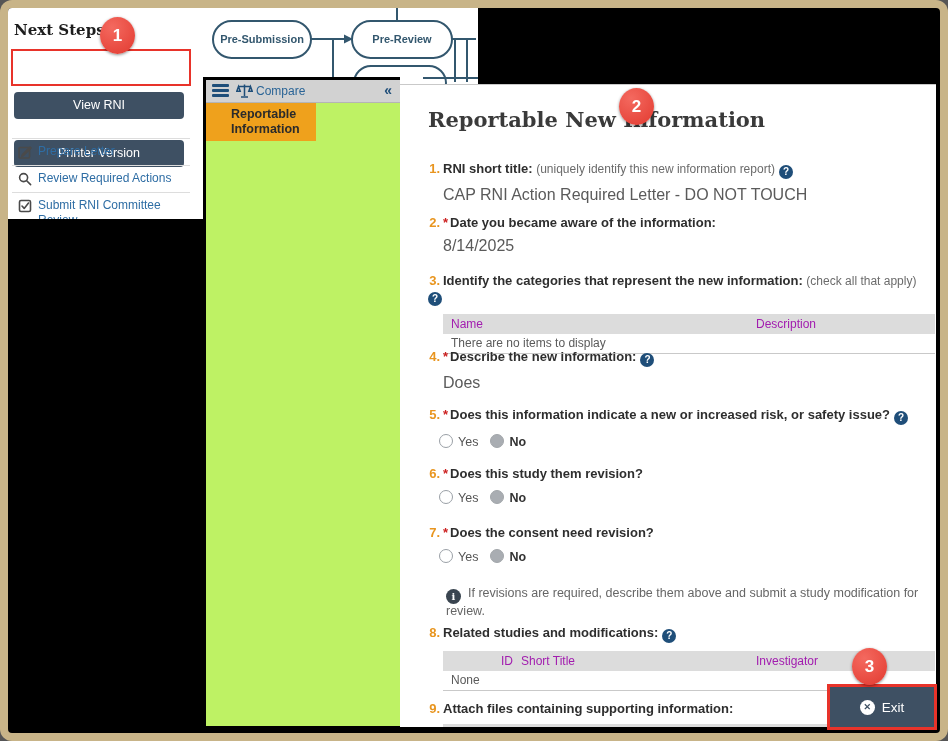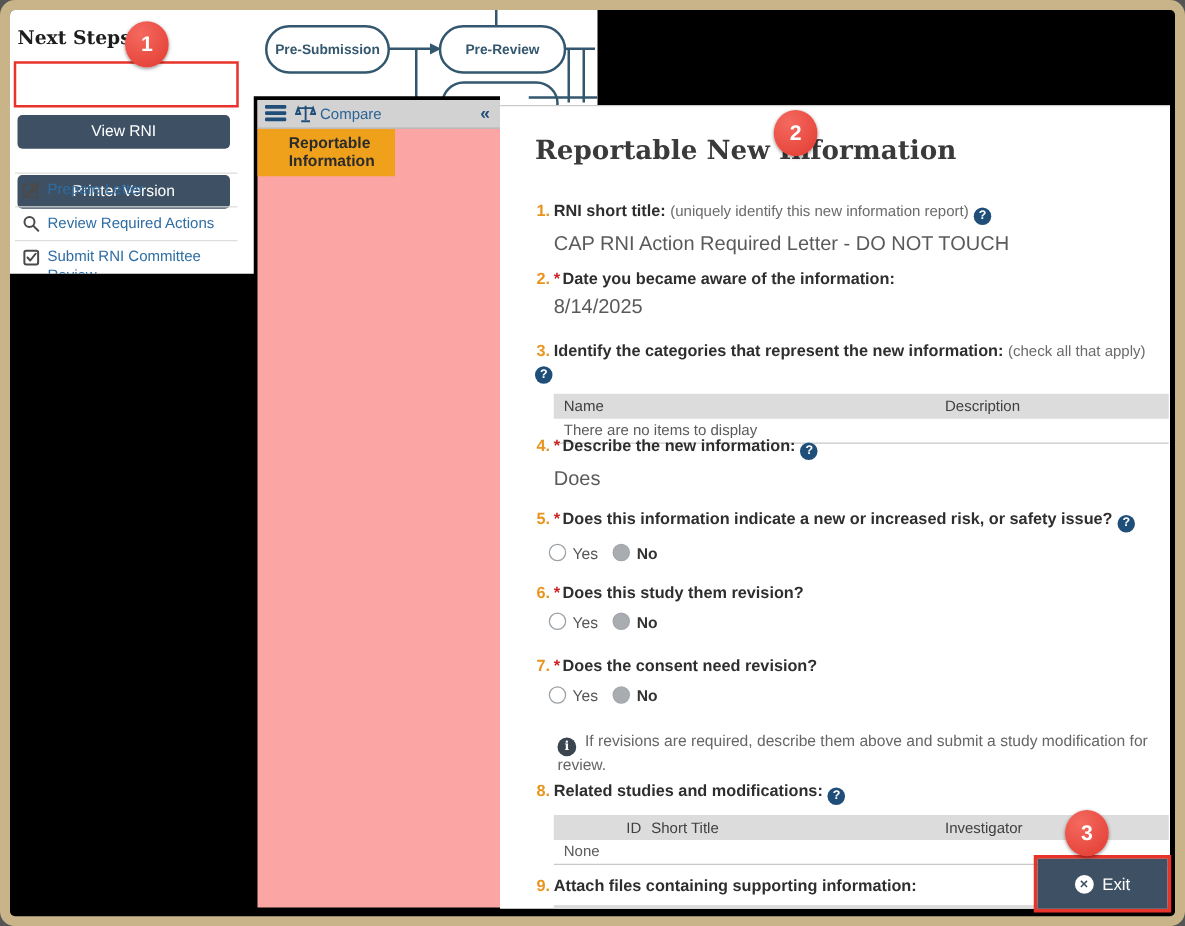--- a/index.html
+++ b/index.html
@@ -15,41 +15,41 @@
   .ns-viewrni{left:6px;top:44px;width:170px;height:27px;line-height:27px;margin-top:40px;}
   .ns-printer{left:6px;top:87px;width:170px;height:27px;line-height:27px;margin-top:45px;}
   .ns-div{position:absolute;left:4px;width:178px;height:1px;background:#ddd;}
   .ns-link{position:absolute;left:0;width:190px;color:#2e6da4;font-size:12px;cursor:pointer;}
   .ns-link .lk-ic{position:absolute;left:10px;top:1px;}
   .ns-link .lk-tx{display:block;margin-left:30px;line-height:15px;width:150px;}
   .wf-svg{position:absolute;left:195px;top:0;}
 
   
   .sidebar{position:absolute;left:203px;top:77px;width:197px;height:649px;background:#000;z-index:3;}
-  .sb-in{position:absolute;left:3px;top:3px;width:194px;height:646px;background:#fca5a5;}
+  .sb-in{position:absolute;left:3px;top:3px;width:194px;height:646px;background:#bef264;}
   .sb-bar{position:relative;height:22px;background:#d2d2d2;border-bottom:1px solid #b5b5b5;}
   .sb-burger{position:absolute;left:6px;top:4px;width:17px;height:14px;}
   .sb-burger div{height:3px;background:#1f4e79;margin-bottom:2px;border-radius:1px;}
   .sb-scales{position:absolute;left:30px;top:3px;}
   .sb-compare{position:absolute;left:50px;top:4px;color:#2a6496;font-size:12px;}
   .sb-collapse{position:absolute;right:8px;top:2px;color:#1f4e79;font-weight:bold;font-size:14px;cursor:pointer;}
   .sb-active{height:30px;background:#efa11c;padding:4px 0 4px 25px;font-weight:bold;font-size:12.5px;line-height:15px;color:#2b2b2b;width:85px;cursor:pointer;}
 
   
   .formwin{position:absolute;left:400px;top:84px;width:536px;height:642px;background:#fff;border-top:1px solid #c9c9c9;overflow:hidden;z-index:2;}
   .f-title{position:absolute;left:28px;top:22px;font-family:"DejaVu Serif",serif;font-weight:bold;font-size:21px;color:#3a3a3a;}
   .q{position:absolute;left:24px;right:6px;font-size:13px;color:#2e2e2e;}
   .qnum{display:inline-block;width:16px;text-align:right;color:#e8951f;font-weight:bold;margin-right:3px;}
   .req{color:#cc1f1f;font-weight:bold;margin-right:2px;}
   .qlabel{font-weight:bold;color:#2e2e2e;}
   .qhint{font-weight:normal;color:#6b6b6b;font-size:12px;}
   .qval{margin:7px 0 0 19px;font-size:16px;color:#5a5a5a;}
   .help{display:inline-block;width:14px;height:14px;border-radius:50%;background:#1f4e79;color:#fff;font-size:10px;font-weight:bold;text-align:center;line-height:14px;vertical-align:-2px;margin-left:4px;}
   .tbl{margin:8px 0 0 19px;width:492px;font-size:12px;}
-  .tbl .thead{display:flex;height:20px;line-height:20px;background:#dcdcdc;color:#404040;}
+  .tbl .thead{display:flex;height:20px;line-height:20px;background:#dcdcdc;color:#a21caf;}
   .tbl .thead span{padding-left:8px;}
   .tbl .trow{height:19px;line-height:19px;color:#5a5a5a;padding-left:8px;border-bottom:1px solid #c9c9c9;}
   .radios{margin:9px 0 0 15px;font-size:12.5px;}
   .rdo{display:inline-block;width:12px;height:12px;border-radius:50%;vertical-align:-2px;}
   .rdo-off{background:#fff;border:1px solid #9aa0a6;}
   .rdo-on{background:#a9adb2;border:1px solid #a2a6aa;}
   .ylab{color:#555;margin:0 12px 0 5px;}
   .nlab{color:#333;font-weight:bold;margin-left:5px;}
   .note{position:absolute;left:46px;font-size:12.5px;color:#666;}
   .note-ic{display:inline-block;width:15px;height:15px;border-radius:50%;background:#3a4550;color:#fff;font-size:10px;font-weight:bold;font-family:"DejaVu Serif",serif;text-align:center;line-height:15px;vertical-align:-3px;margin-right:7px;}

